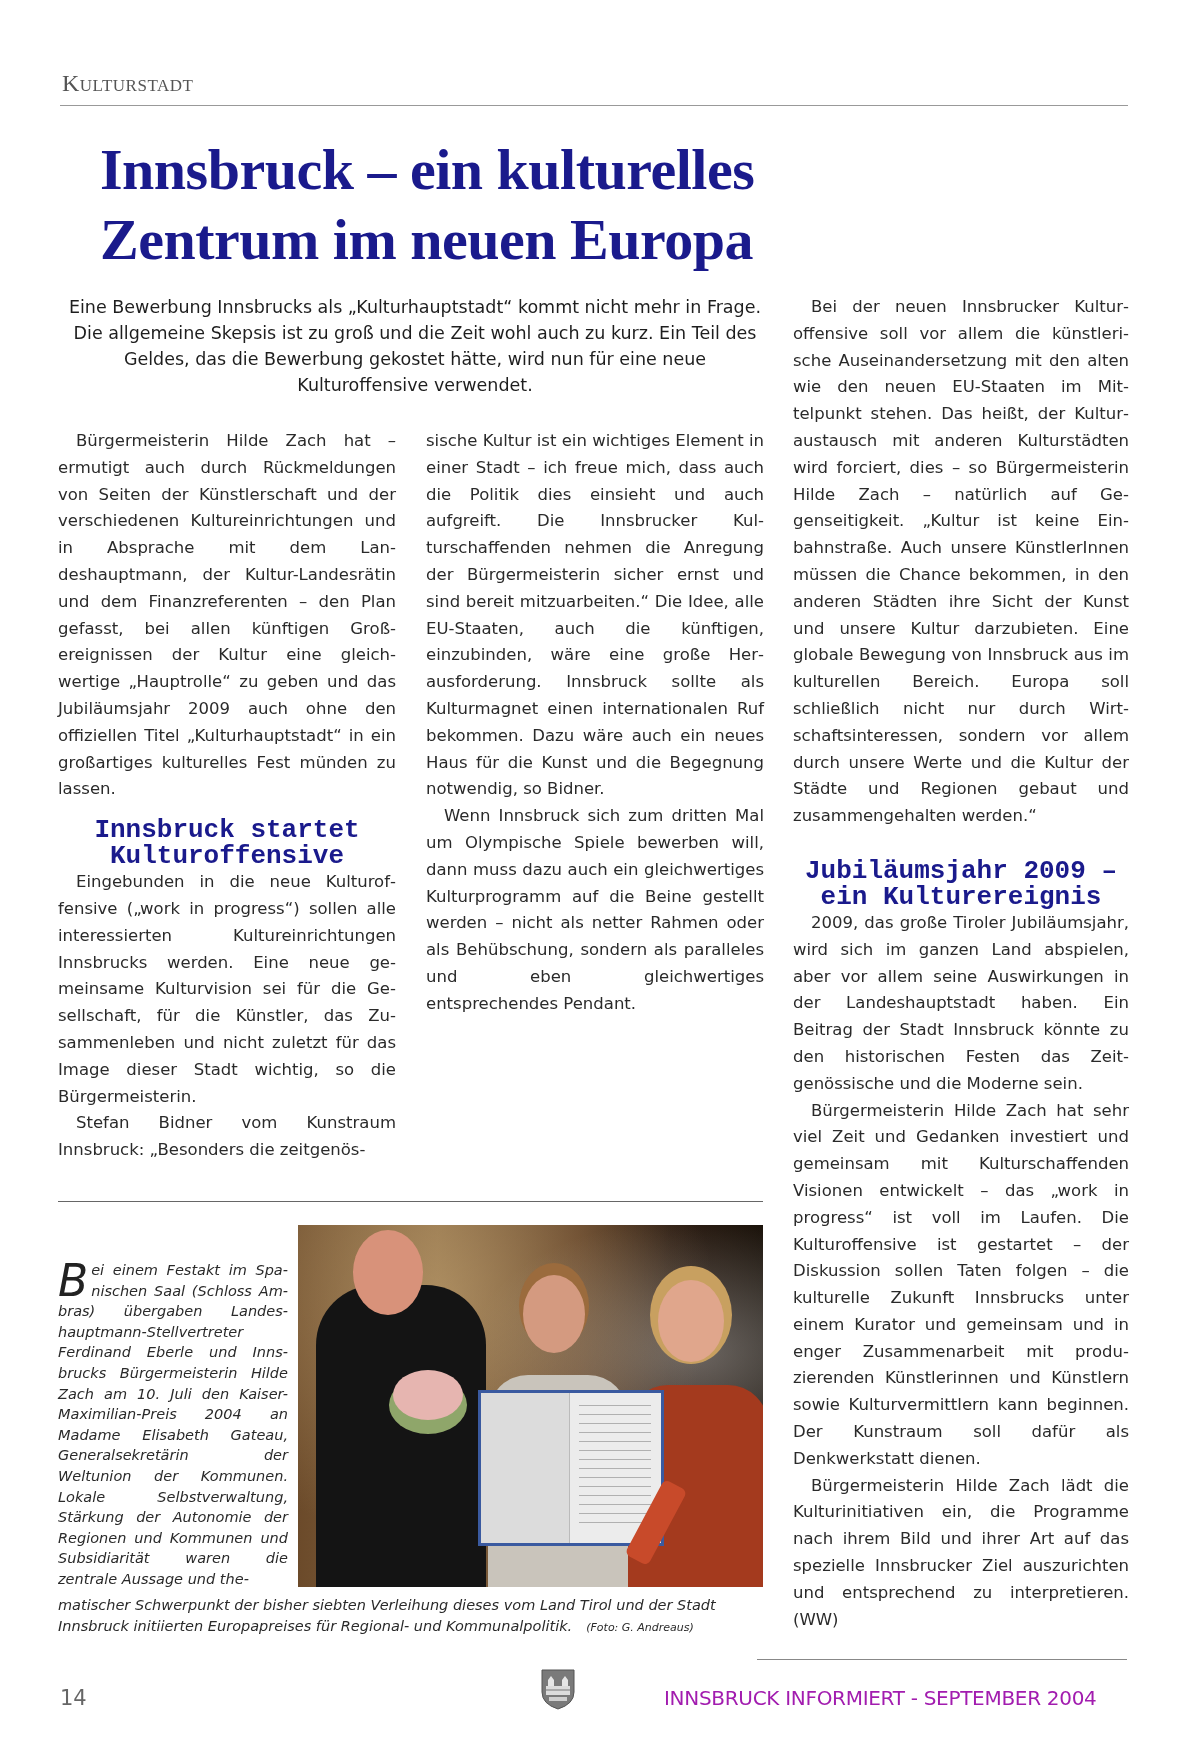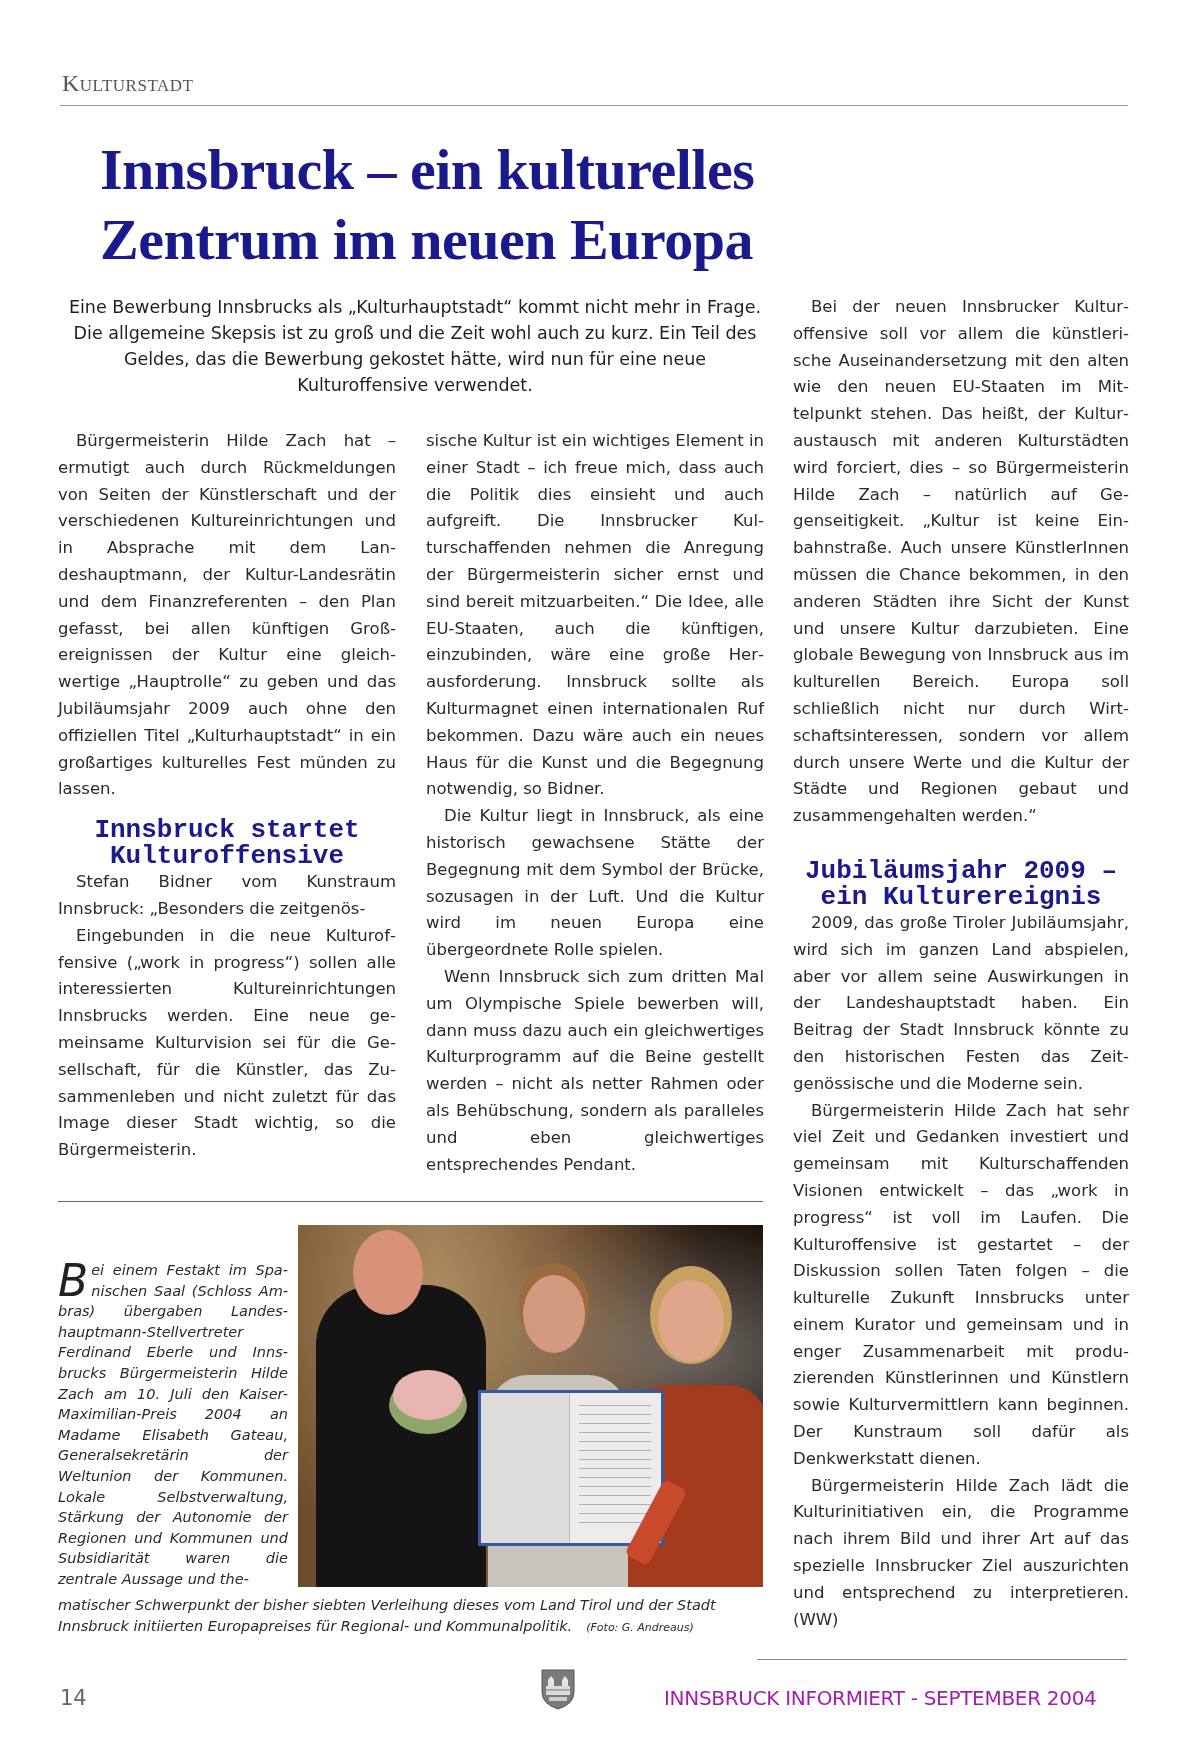--- a/index.html
+++ b/index.html
@@ -98,27 +98,26 @@
 </h1>
 
 <div class="abs lead">Eine Bewerbung Innsbrucks als „Kulturhauptstadt“ kommt nicht mehr in Frage. Die allgemeine Skepsis ist zu groß und die Zeit wohl auch zu kurz. Ein Teil des Geldes, das die Bewerbung gekos­tet hätte, wird nun für eine neue Kulturoffensive verwendet.</div>
 
 <div class="abs col col1">
   <p>Bürgermeisterin Hilde Zach hat – ermutigt auch durch Rückmeldungen von Seiten der Künstlerschaft und der verschiedenen Kultureinrichtun­gen und in Absprache mit dem Lan­deshauptmann, der Kultur-Landes­rätin und dem Finanzreferenten – den Plan gefasst, bei allen künftigen Groß­ereignissen der Kultur eine gleich­wertige „Hauptrolle“ zu geben und das Jubiläumsjahr 2009 auch ohne den offiziellen Titel „Kulturhaupt­stadt“ in ein großartiges kulturelles Fest münden zu lassen.</p>
   <div class="subhead">
     <span>Innsbruck startet</span><br>
     <span>Kulturoffensive</span>
   </div>
+  <p>Eingebunden in die neue Kulturof­fensive („work in progress“) sollen alle interessierten Kultureinrichtun­gen Innsbrucks werden. Eine neue ge­meinsame Kulturvision sei für die Ge­sellschaft, für die Künstler, das Zu­sammenleben und nicht zuletzt für das Image dieser Stadt wichtig, so die Bürgermeisterin.</p>
   <p>Stefan Bidner vom Kunstraum Innsbruck: „Besonders die zeitgenös-</p>
-  <p>Eingebunden in die neue Kulturof­fensive („work in progress“) sollen alle interessierten Kultureinrichtun­gen Innsbrucks werden. Eine neue ge­meinsame Kulturvision sei für die Ge­sellschaft, für die Künstler, das Zu­sammenleben und nicht zuletzt für das Image dieser Stadt wichtig, so die Bürgermeisterin.</p>
 </div>
 
 <div class="abs col col2">
   <p class="noindent">sische Kultur ist ein wichtiges Ele­ment in einer Stadt – ich freue mich, dass auch die Politik dies einsieht und auch aufgreift. Die Innsbrucker Kul­turschaffenden nehmen die Anregung der Bürgermeisterin sicher ernst und sind bereit mitzuarbeiten.“ Die Idee, alle EU-Staaten, auch die künftigen, einzubinden, wäre eine große Her­ausforderung. Innsbruck sollte als Kulturmagnet einen internationalen Ruf bekommen. Dazu wäre auch ein neues Haus für die Kunst und die Be­gegnung notwendig, so Bidner.</p>
-  <p>Die Kultur liegt in Innsbruck, als ei­ne historisch gewachsene Stätte der Begegnung mit dem Symbol der Brücke, sozusagen in der Luft. Und die Kultur wird im neuen Europa ei­ne übergeordnete Rolle spielen.</p>
   <p>Wenn Innsbruck sich zum dritten Mal um Olympische Spiele bewerben will, dann muss dazu auch ein gleich­wertiges Kulturprogramm auf die Bei­ne gestellt werden – nicht als netter Rahmen oder als Behübschung, son­dern als paralleles und eben gleich­wertiges entsprechendes Pendant.</p>
 </div>
 
 <div class="abs col col3">
   <p>Bei der neuen Innsbrucker Kultur­offensive soll vor allem die künstleri­sche Auseinandersetzung mit den al­ten wie den neuen EU-Staaten im Mit­telpunkt stehen. Das heißt, der Kultur­austausch mit anderen Kulturstädten wird forciert, dies – so Bürgermeis­terin Hilde Zach – natürlich auf Ge­genseitigkeit. „Kultur ist keine Ein­bahnstraße. Auch unsere KünstlerIn­nen müssen die Chance bekommen, in den anderen Städten ihre Sicht der Kunst und unsere Kultur darzubieten. Eine globale Bewegung von Innsbruck aus im kulturellen Bereich. Europa soll schließlich nicht nur durch Wirt­schaftsinteressen, sondern vor allem durch unsere Werte und die Kultur der Städte und Regionen gebaut und zusammengehalten werden.“</p>
   <div class="subhead">
     <span>Jubiläumsjahr 2009 –</span><br>
     <span>ein Kulturereignis</span>
   </div>
   <p>2009, das große Tiroler Jubiläums­jahr, wird sich im ganzen Land abspie­len, aber vor allem seine Auswirkun­gen in der Landeshauptstadt haben. Ein Beitrag der Stadt Innsbruck könn­te zu den historischen Festen das Zeit­genössische und die Moderne sein.</p>

